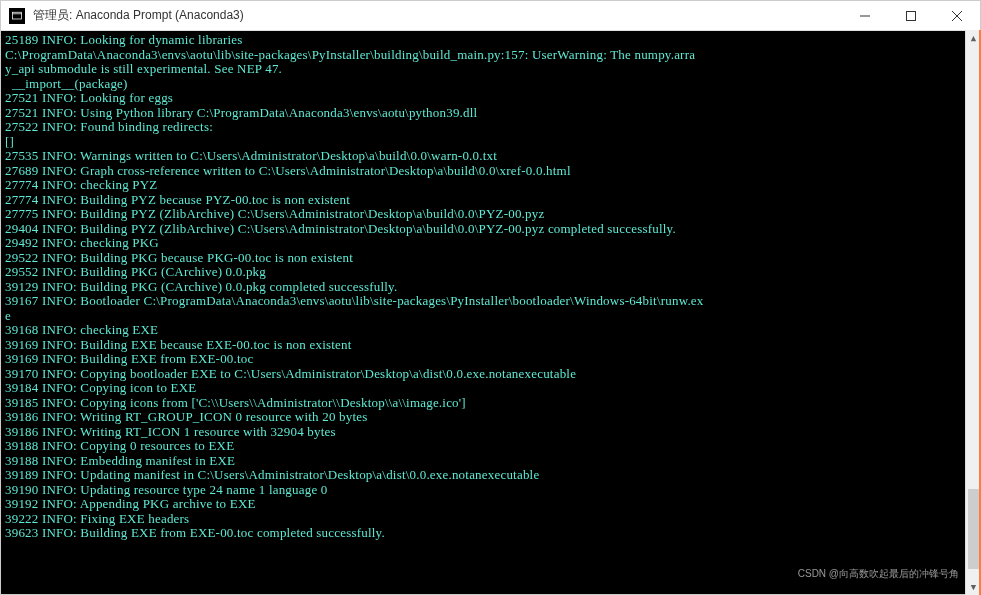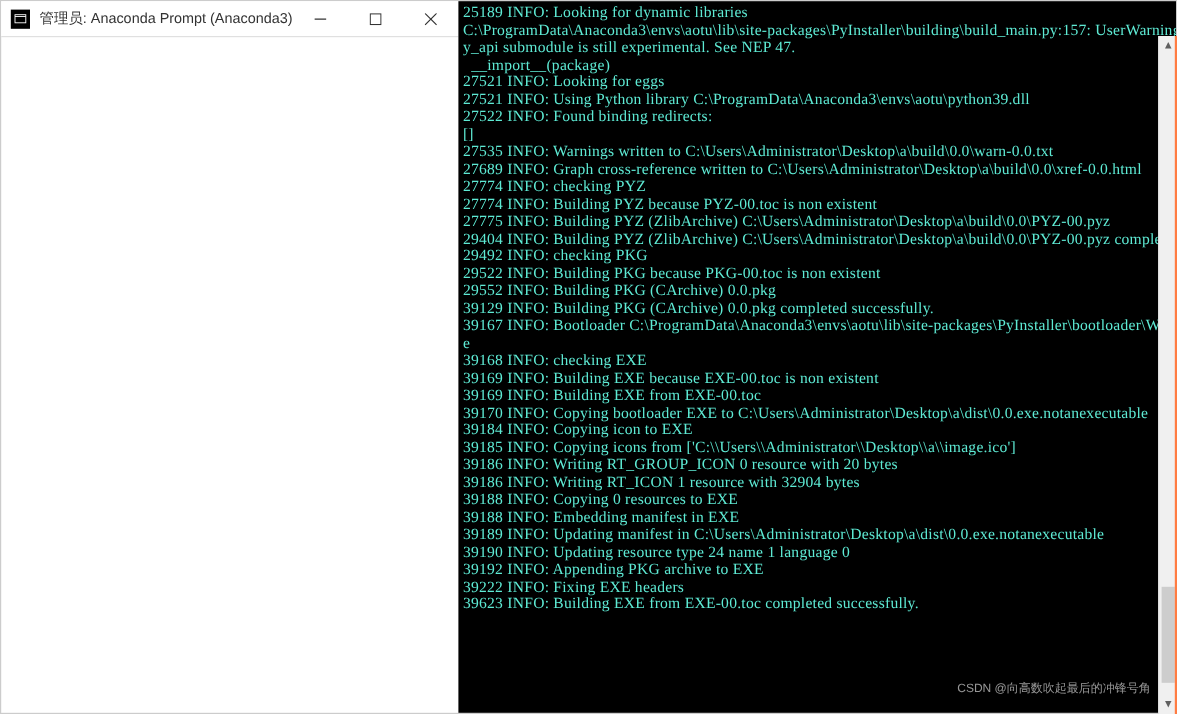--- a/index.html
+++ b/index.html
@@ -14,21 +14,21 @@
       height: 595px;
       overflow: hidden;
       position: relative;
     }
     .window {
       width: 981px;
       height: 595px;
       background: #fff;
       border: 1px solid #ccc;
       display: flex;
-      flex-direction: row;
+      flex-direction: column;
     }
     .titlebar {
       height: 30px;
       background: #fff;
       display: flex;
       align-items: center;
       padding-left: 8px;
       border-bottom: 1px solid #e0e0e0;
     }
     .titlebar-icon {

